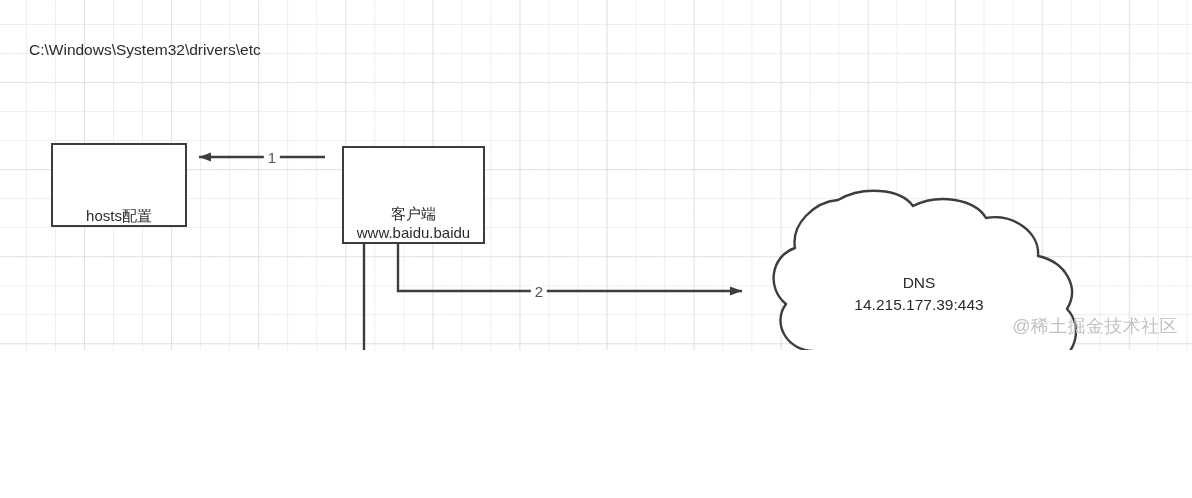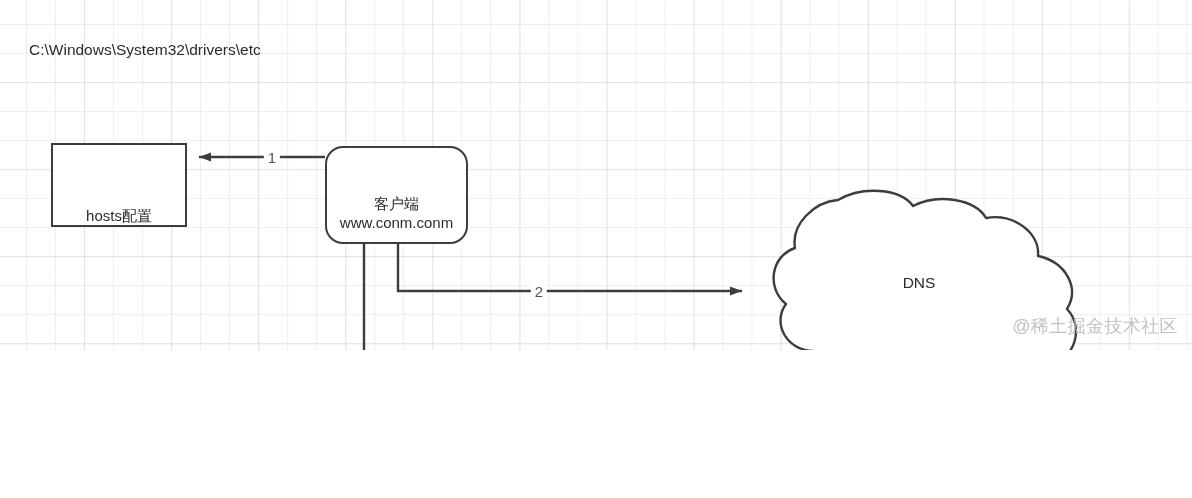--- a/index.html
+++ b/index.html
@@ -52,27 +52,26 @@
     margin-top: 36px;
   }
   #hosts-box {
     left: 51px;
     top: 107px;
     width: 136px;
     height: 84px;
     font-size: 15px;
   }
   #client-box {
-    left: 325px;
+    left: 342px;
     top: 110px;
     width: 143px;
     height: 98px;
     font-size: 15px;
-    padding: 10px 6px;
-    border-radius: 18px;
+    padding: 0 6px;
   }
   .box-text {
     display: block;
     word-break: break-all;
   }
   #path-label {
     position: absolute;
     left: 29px;
     top: 40px;
     width: 230px;
@@ -151,26 +150,27 @@
 
   <div id="path-label">C:\Windows\System32\drivers\etc</div>
 
   <div class="node-box" id="hosts-box">
     <span class="box-text">hosts配置</span>
   </div>
 
   <div class="node-box" id="client-box">
     <span>
       <span class="box-text">客户端</span>
-      <span class="box-text">www.conm.conm</span>
+      <span class="box-text">www.baidu.baidu</span>
     </span>
   </div>
 
   <div id="dns-text">
     <div>DNS</div>
+    <div>14.215.177.39:443</div>
   </div>
 
   <div class="edge-label" id="label-1">1</div>
   <div class="edge-label" id="label-2">2</div>
   <div class="edge-label" id="label-3">3</div>
 
   <div id="watermark">@稀土掘金技术社区</div>
 
 </div>
 

